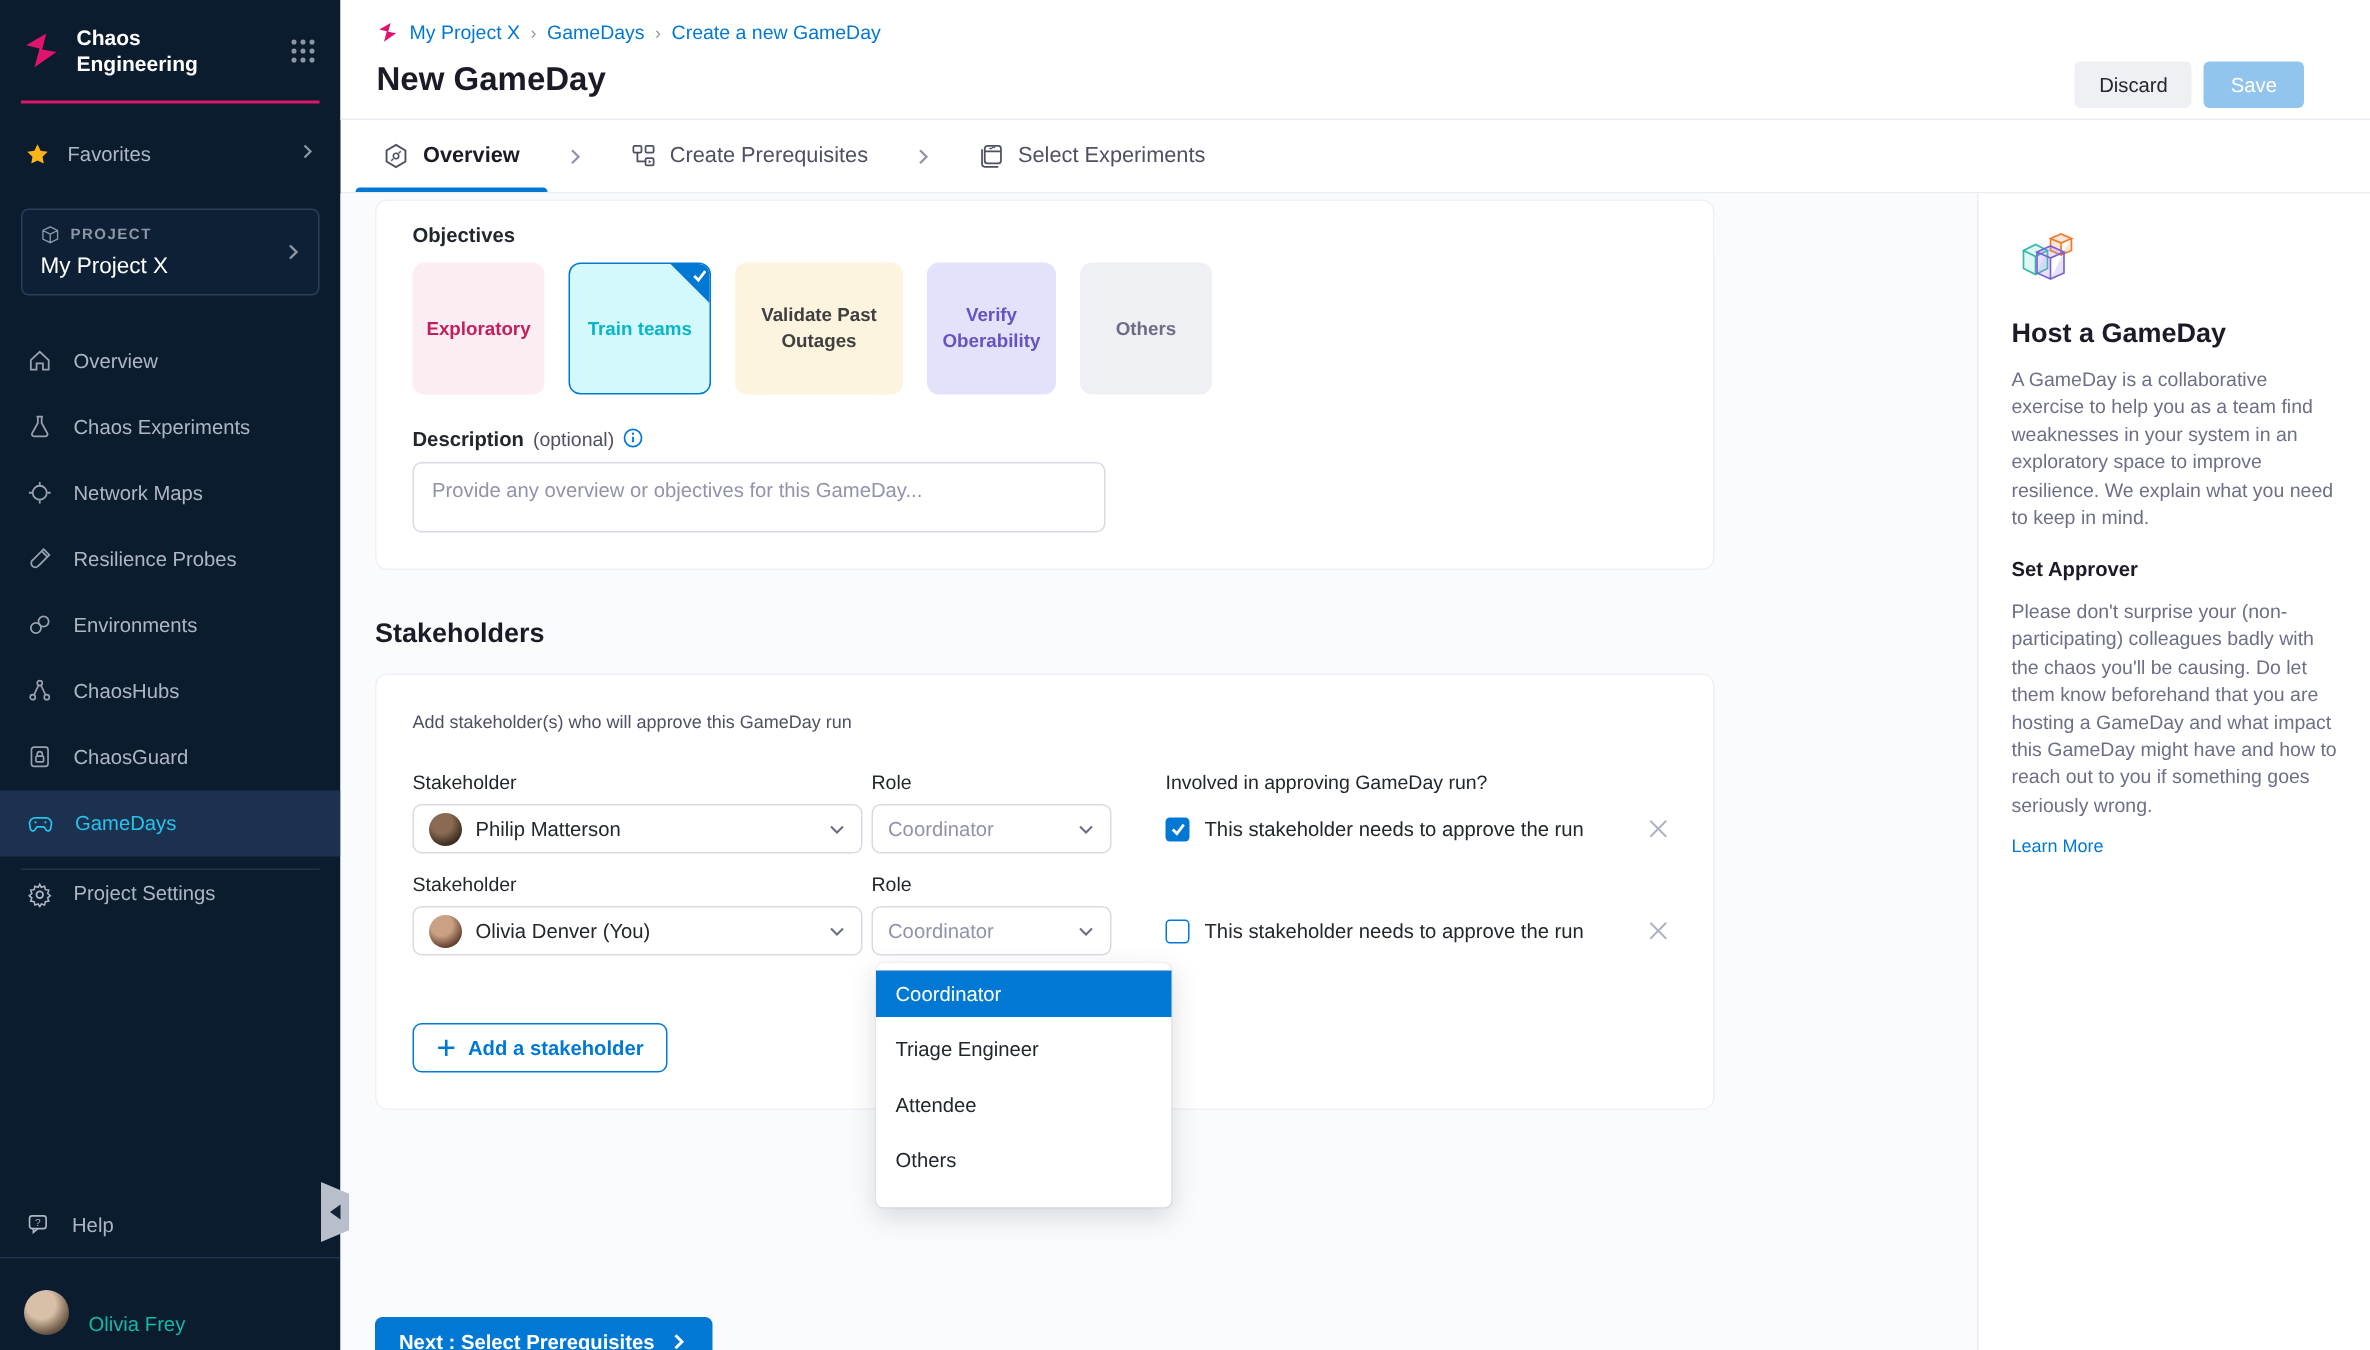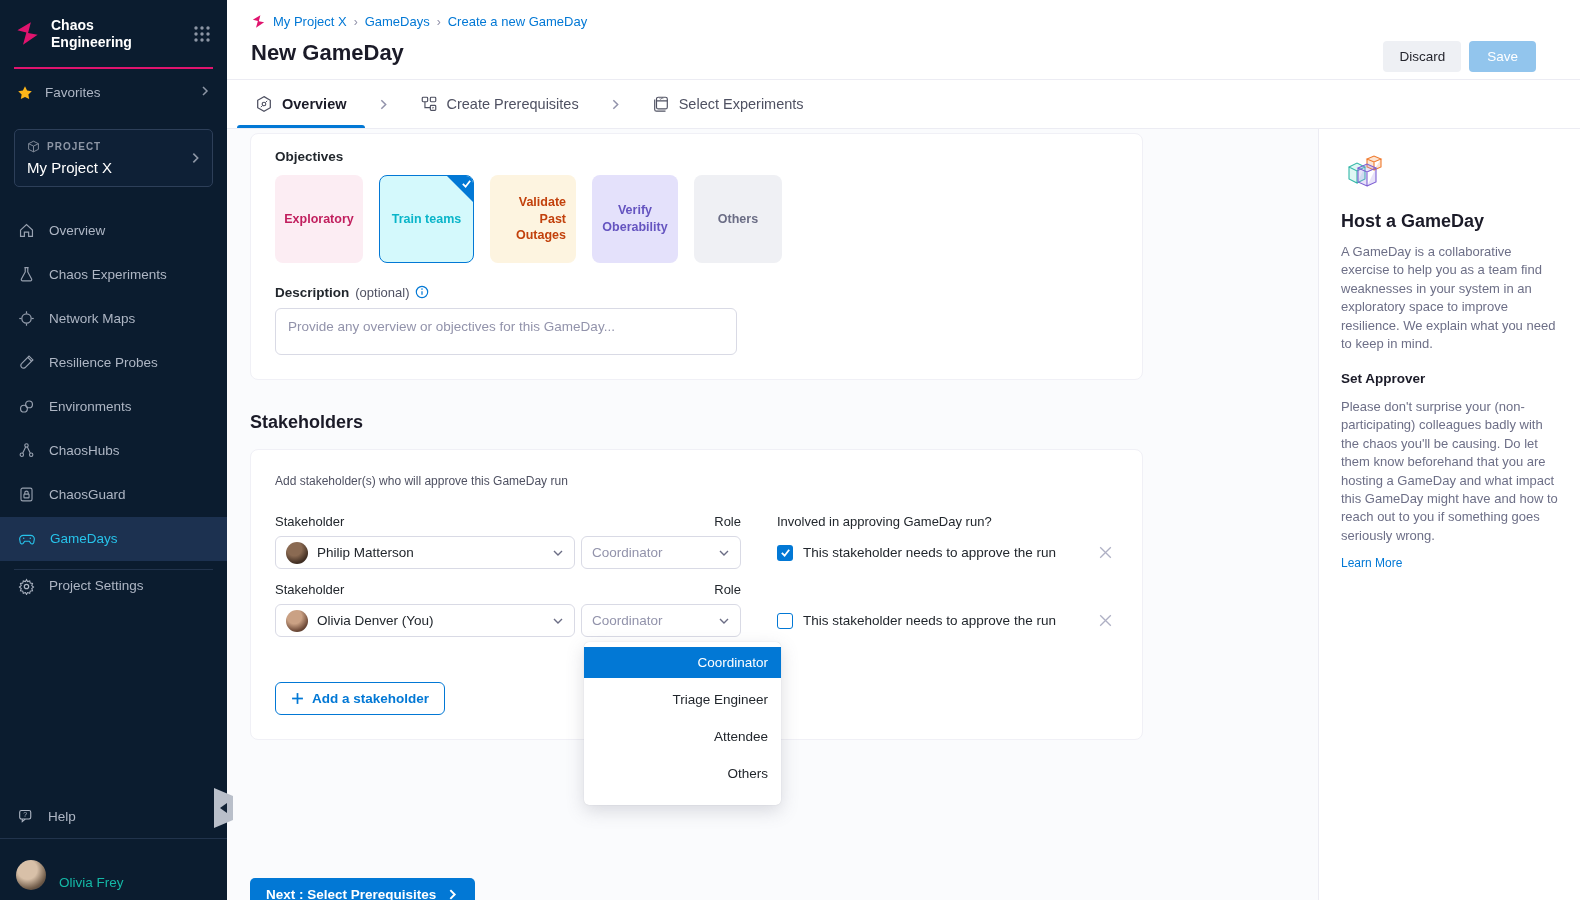--- a/index.html
+++ b/index.html
@@ -6,21 +6,21 @@
   html,body { width:1580px; height:900px; overflow:hidden; }
   body { font-family:"Liberation Sans", sans-serif; background:#fafbfd; color:#22272d; }
   .app { display:flex; width:100%; height:100%; }
 
   
   .sidebar { position:relative; width:227px; flex:0 0 227px; background:#0b1c2f; color:#aeb6c4; display:flex; flex-direction:column; }
   .brand-row { display:flex; align-items:center; gap:10px; padding:17px 16px 12px 14px; }
   .brand-name { flex:1; color:#fff; font-size:14px; font-weight:bold; line-height:1.2; }
   .grid-icon { color:#8d96a5; cursor:pointer; }
   .brand-rule { height:2px; background:#e0146e; margin:4px 14px 0 14px; }
-  .fav-row { display:flex; align-items:flex-start; gap:12px; padding:16px 16px 10px 17px; font-size:13.5px; color:#aeb6c4; cursor:pointer; }
+  .fav-row { display:flex; align-items:flex-start; gap:12px; padding:26px 16px 10px 17px; font-size:13.5px; color:#aeb6c4; cursor:pointer; }
   .fav-row .spacer { flex:1; }
   .project-box { margin:18px 14px 8px 14px; border:1px solid #2d3f59; border-radius:5px; padding:10px 12px; position:relative; cursor:pointer; background:#0e2036; }
   .project-kicker { display:flex; align-items:center; gap:7px; font-size:10px; letter-spacing:1px; color:#8d96a5; font-weight:bold; }
   .project-name { color:#fff; font-size:15px; margin-top:6px; }
   .project-box .chev { position:absolute; right:10px; top:50%; transform:translateY(-50%); color:#8d96a5; }
   .nav { margin-top:14px; }
   .nav-item { display:flex; align-items:center; gap:14px; height:44px; padding:0 16px 0 18px; font-size:13.5px; color:#aeb6c4; cursor:pointer; }
   .nav-item svg { color:#98a1b0; flex:0 0 auto; }
   .nav-item.active { background:#1c3150; color:#27c3ea; }
   .nav-item.active svg { color:#27c3ea; }
@@ -59,38 +59,38 @@
   .card { background:#fff; border:1px solid #f0f0f6; border-radius:8px; }
   .card-objectives { padding:15px 24px 24px 24px; }
   .field-label { font-size:13.5px; font-weight:bold; color:#22272d; }
   .obj-row { display:flex; gap:16px; margin-top:11px; }
   .obj-card { height:88px; border-radius:8px; display:flex; align-items:center; justify-content:center; text-align:center;
     font-size:12.5px; font-weight:bold; padding:6px 10px; cursor:pointer; position:relative; line-height:1.35; }
   .obj-0 { width:88px; background:#fcedf3; color:#c11f5e; }
   .obj-1 { width:95px; background:#d4f9fc; color:#0ab5c9; border:1.5px solid #0278d5; overflow:hidden; }
   .obj-1 .corner { position:absolute; top:-1px; right:-1px; width:0; height:0; border-top:28px solid #0278d5; border-left:28px solid transparent; }
   .obj-1 .corner svg { position:absolute; top:-25px; right:2px; }
-  .obj-2 { width:86px; background:#fdf4e0; color:#c2410c;text-align:right; }
+  .obj-2 { width:112px; background:#fdf4e0; color:#404040; }
   .obj-3 { width:86px; background:#e4e1fb; color:#6554c0; }
   .obj-4 { width:88px; background:#eff0f4; color:#6b6d85; }
   .desc-label-row { display:flex; gap:6px; margin-top:22px; }
   .optional { font-weight:normal; color:#4f5162; font-size:13px; }
   .info-icon { color:#0278d5; }
   .desc-textarea { display:block; margin-top:8px; width:462px; height:47px; resize:none; border:1px solid #d9dae5; border-radius:6px;
     padding:10px 12px; font-family:inherit; font-size:13.5px; color:#22272d; outline:none; }
   .desc-textarea::placeholder { color:#9293ab; }
 
   .section-heading { font-size:18px; font-weight:bold; color:#1b1b28; margin:32px 0 16px 0; }
 
   .card-stakeholders { padding:24px; position:relative; }
   .sk-subtitle { font-size:12px; color:#4f5162; margin-bottom:26px; }
   .field-row { display:flex; align-items:flex-start; margin-bottom:13px; }
   .flabel { font-size:13px; color:#22272d; margin-bottom:7px; height:15px; }
   .cell-stakeholder { width:300px; }
-  .cell-role { width:160px; margin-left:6px; position:relative;text-align:right; }
+  .cell-role { width:160px; margin-left:6px; position:relative; }
   .cell-approve { flex:1; margin-left:36px; }
   .select { height:33px; border:1px solid #d9dae5; border-radius:6px; background:#fff; display:flex; align-items:center; gap:9px;
     padding:0 10px; font-size:13.5px; cursor:pointer; }
   .select .chevd { margin-left:auto; color:#6b6d85; }
   .select-avatar { width:22px; height:22px; border-radius:50%; flex:0 0 auto; }
   .av-philip { background:radial-gradient(circle at 38% 30%, #8a6a52 0 35%, #433024 70%, #23201e 100%); }
   .av-olivia { background:radial-gradient(circle at 38% 30%, #caa184 0 35%, #6e4a38 70%, #35261e 100%); }
   .role-text { color:#9293ab; }
   .approve-ctrl { display:flex; align-items:center; height:33px; gap:10px; }
   .checkbox { width:16px; height:16px; border-radius:3px; flex:0 0 auto; cursor:pointer; display:flex; align-items:center; justify-content:center; }

